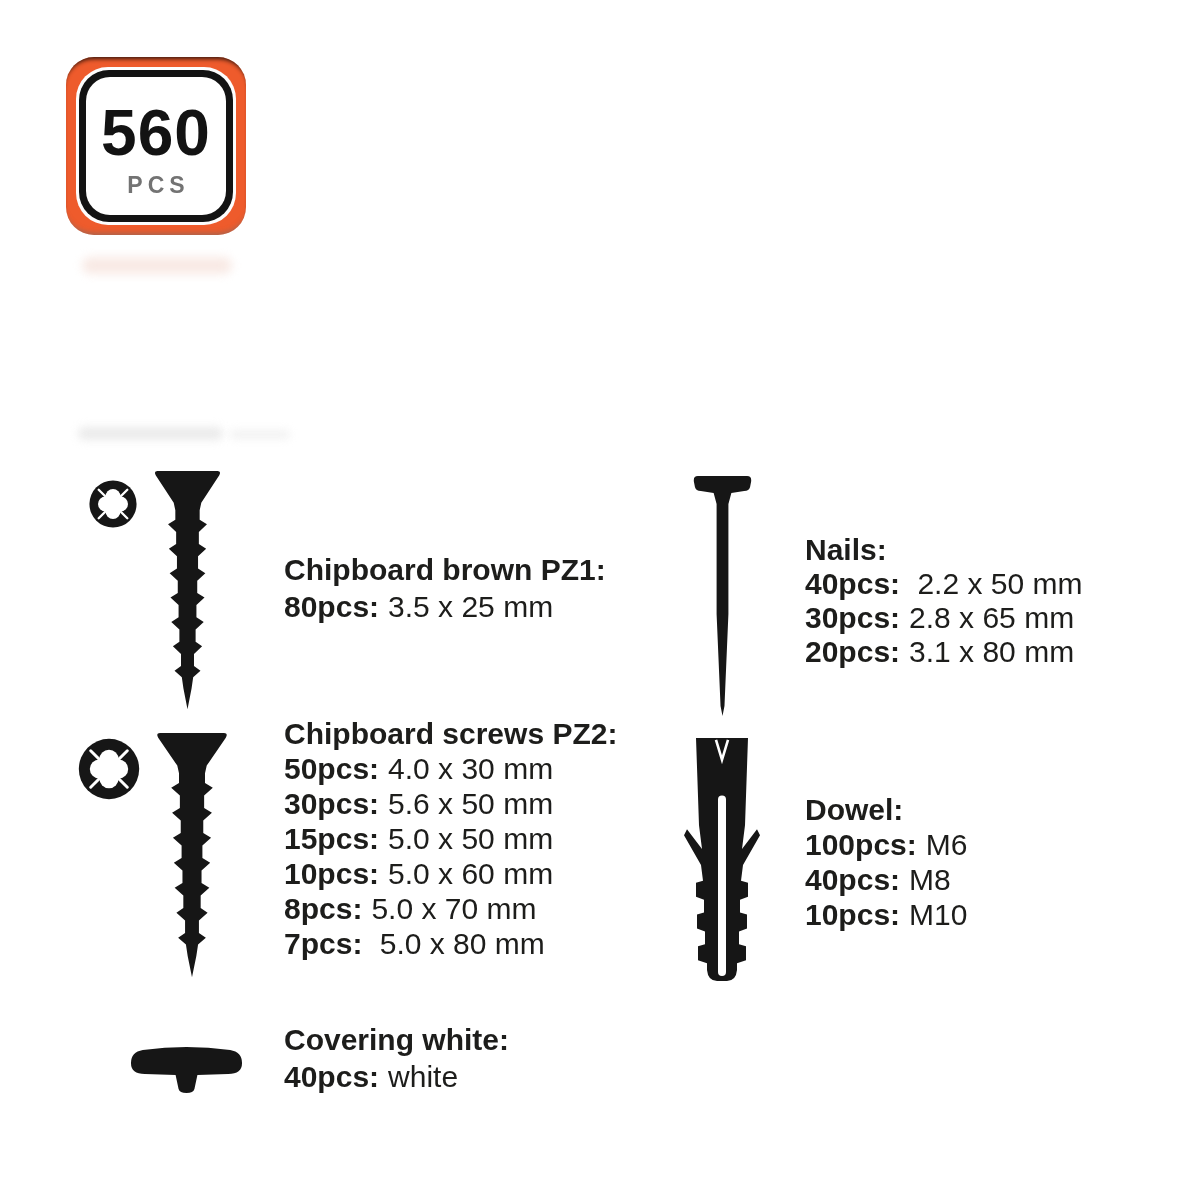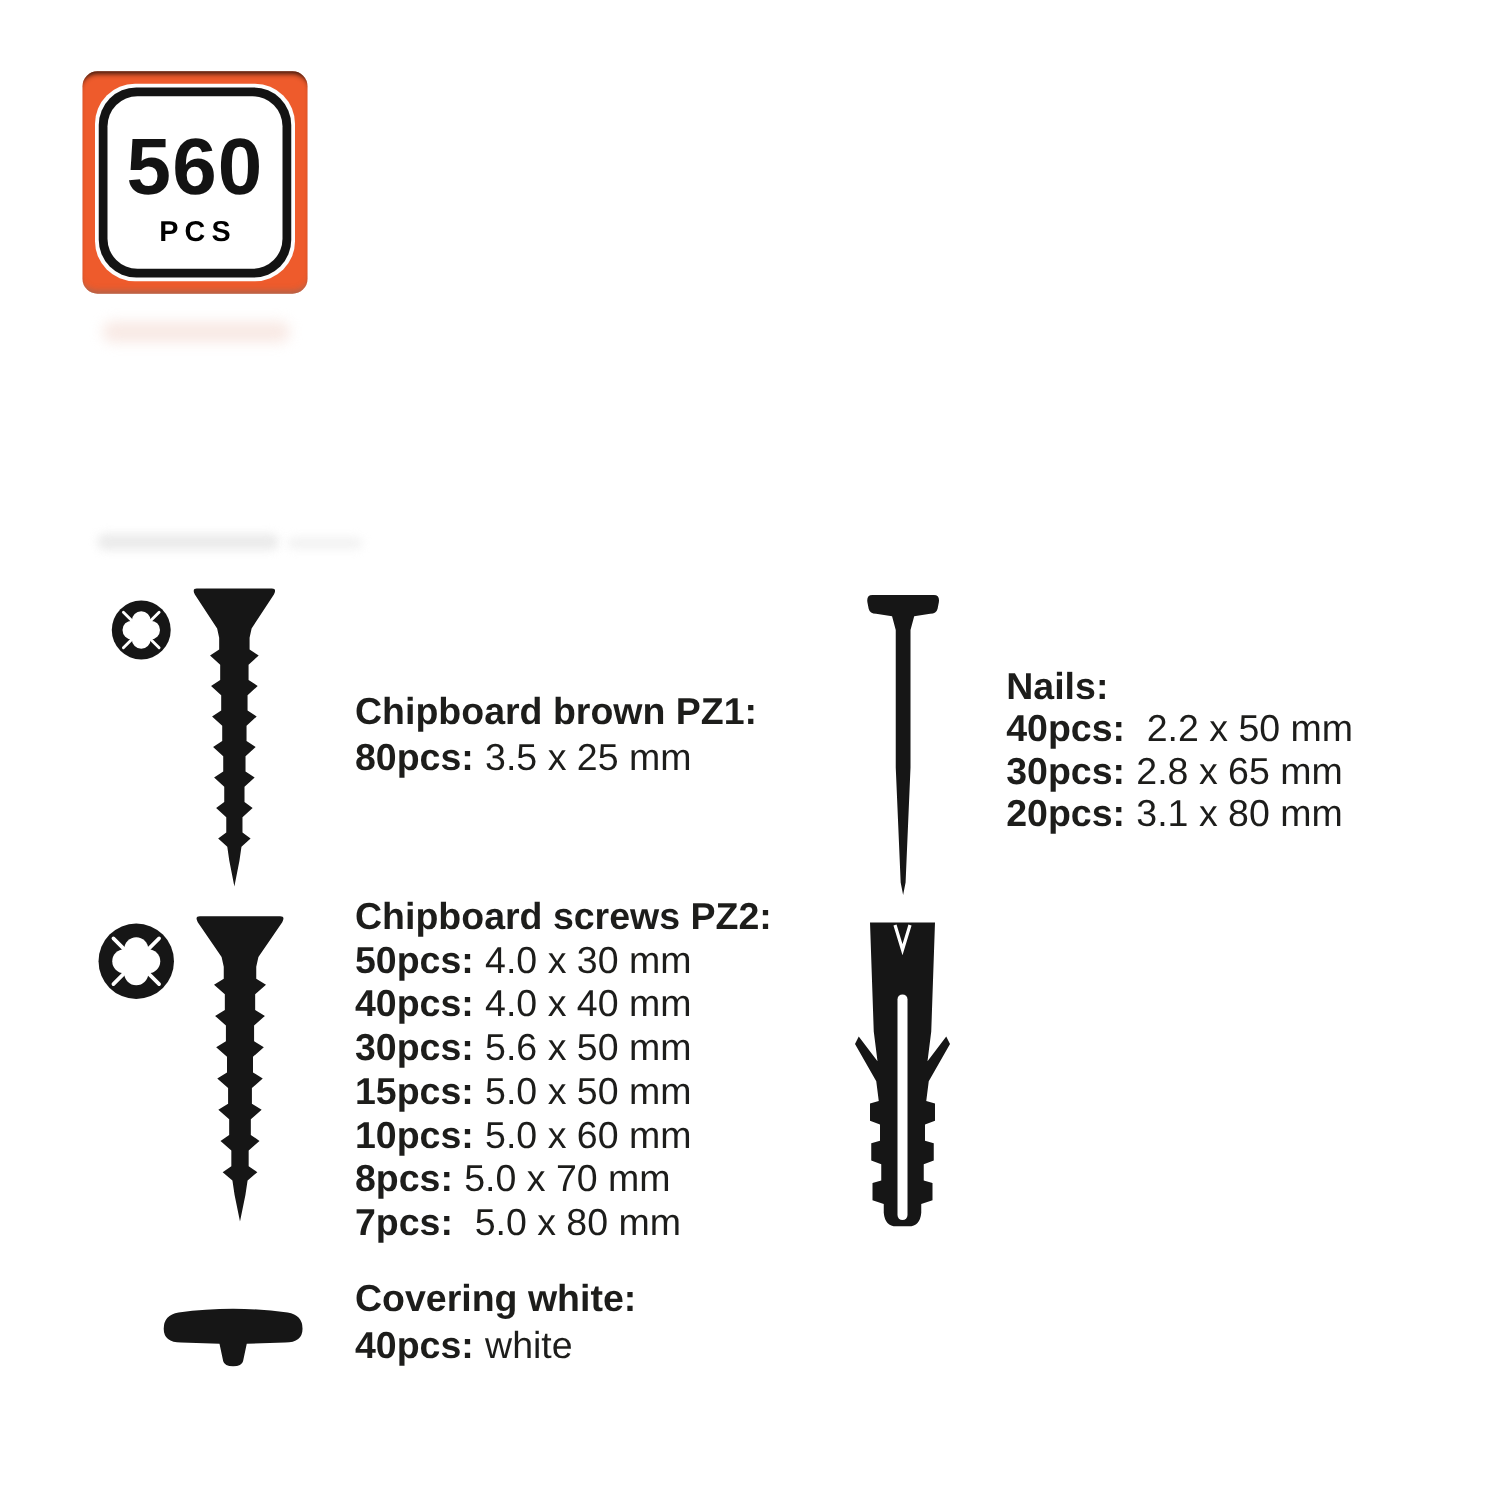--- a/index.html
+++ b/index.html
@@ -4,31 +4,31 @@
 <style>
   html,body{margin:0;padding:0;background:#ffffff;}
   .canvas{
     position:relative;width:1200px;height:1200px;background:#ffffff;
     font-family:"Liberation Sans",sans-serif;color:#1d1d1b;overflow:hidden;
   }
   .abs{position:absolute;}
 
   
   .badge{
-    position:absolute;background:#ee5b2c;border-radius:12px;
+    position:absolute;background:#ee5b2c;border-radius:28px;
     box-shadow:inset 0 5px 4px -3px rgba(25,12,8,.85), inset 0 -6px 5px -4px rgba(110,110,110,.55);
   }
   .badge-gap{position:absolute;inset:10px;border-radius:32px;background:#fdfdfd;}
   .badge-ring{position:absolute;inset:13px;border-radius:30px;background:#131313;}
   .badge-face{
     position:absolute;inset:20px;border-radius:24px;background:#ffffff;
     display:flex;flex-direction:column;align-items:center;justify-content:center;
   }
   .badge-count{font-size:64px;font-weight:700;letter-spacing:1px;line-height:1;margin-top:8px;color:#131313;}
-  .badge-unit{font-size:23px;font-weight:700;letter-spacing:5px;padding-left:5px;margin-top:7px;color:#000000;text-align:center;}
+  .badge-unit{font-size:23px;font-weight:700;letter-spacing:5px;padding-left:5px;margin-top:7px;color:#737373;text-align:center;}
 
   
   .tblock{position:absolute;font-size:30px;white-space:nowrap;}
   .title{font-weight:600;}
   .qty{font-weight:700;}
   .spec{font-weight:400;margin-left:9px;white-space:pre;}
   .lh34{line-height:34px;}
   .lh35{line-height:35px;}
   .lh37{line-height:37px;}
 
@@ -100,21 +100,20 @@
         L57,132 L66,137 L56,145 L56,158 L65,163 L55,171 L55,184 L63,189 L53,197
         L53,210 L61,215 L52,222 L50,234 L45,256 L40,234 L38,222 L29,215 L37,210
         L37,197 L27,189 L35,184 L35,171 L25,163 L34,158 L34,145 L24,137 L33,132
         L33,119 L23,111 L32,106 L32,93 L22,85 L31,80 L31,67 L21,59 L30,54
         L30,44 L28,36 L6,7 Q3,2 8,2 Z"></path>
     </svg>
   </div>
   <div class="tblock lh35" style="left:284px;top:716px">
     <div class="title">Chipboard screws PZ2:</div>
     <div><span class="qty">50pcs:</span><span class="spec">4.0 x 30 mm</span></div>
-    <div><span class="qty">40pcs:</span><span class="spec">4.0 x 40 mm</span></div>
     <div><span class="qty">30pcs:</span><span class="spec">5.6 x 50 mm</span></div>
     <div><span class="qty">15pcs:</span><span class="spec">5.0 x 50 mm</span></div>
     <div><span class="qty">10pcs:</span><span class="spec">5.0 x 60 mm</span></div>
     <div><span class="qty">8pcs:</span><span class="spec">5.0 x 70 mm</span></div>
     <div><span class="qty">7pcs:</span><span class="spec"> 5.0 x 80 mm</span></div>
   </div>
 
   <div class="art" style="left:128px;top:1046px;width:117px;height:48px">
     <svg viewBox="0 0 118 48" preserveAspectRatio="none">
       <path fill="#161616" d="M15,4 Q59,-2 103,4 Q115,6 115,17 Q115,28 101,28 L70,29 L67,43 Q66,47 59,47 Q52,47 51,43 L48,29 L17,28 Q3,28 3,17 Q3,6 15,4 Z"></path>
@@ -141,14 +140,20 @@
     <svg viewBox="0 0 78 252" preserveAspectRatio="none">
       <path fill="#161616" d="M13,4 L65,4 L62,92 L59,116 L74,96 L77,102 L60,132 L58,148
         L65,150 L65,164 L57,167 L57,180 L64,182 L64,196 L56,199 L56,212
         L63,214 L63,228 L54,231 L54,238 Q53,249 44,249 L34,249 Q25,249 24,238
         L24,231 L15,228 L15,214 L22,212 L22,199 L14,196 L14,182 L21,180
         L21,167 L13,164 L13,150 L20,148 L18,132 L1,102 L4,96 L19,116 L16,92 Z"></path>
       <rect x="35" y="62" width="8" height="182" rx="4" fill="#ffffff"></rect>
       <path d="M33,6 L39,26 L45,6" fill="none" stroke="#ffffff" stroke-width="2.6"></path>
     </svg>
   </div>
+  <div class="tblock lh35" style="left:805px;top:792px">
+    <div class="title">Dowel:</div>
+    <div><span class="qty">100pcs:</span><span class="spec">M6</span></div>
+    <div><span class="qty">40pcs:</span><span class="spec">M8</span></div>
+    <div><span class="qty">10pcs:</span><span class="spec">M10</span></div>
+  </div>
 
 </div>
 
 </body></html>

